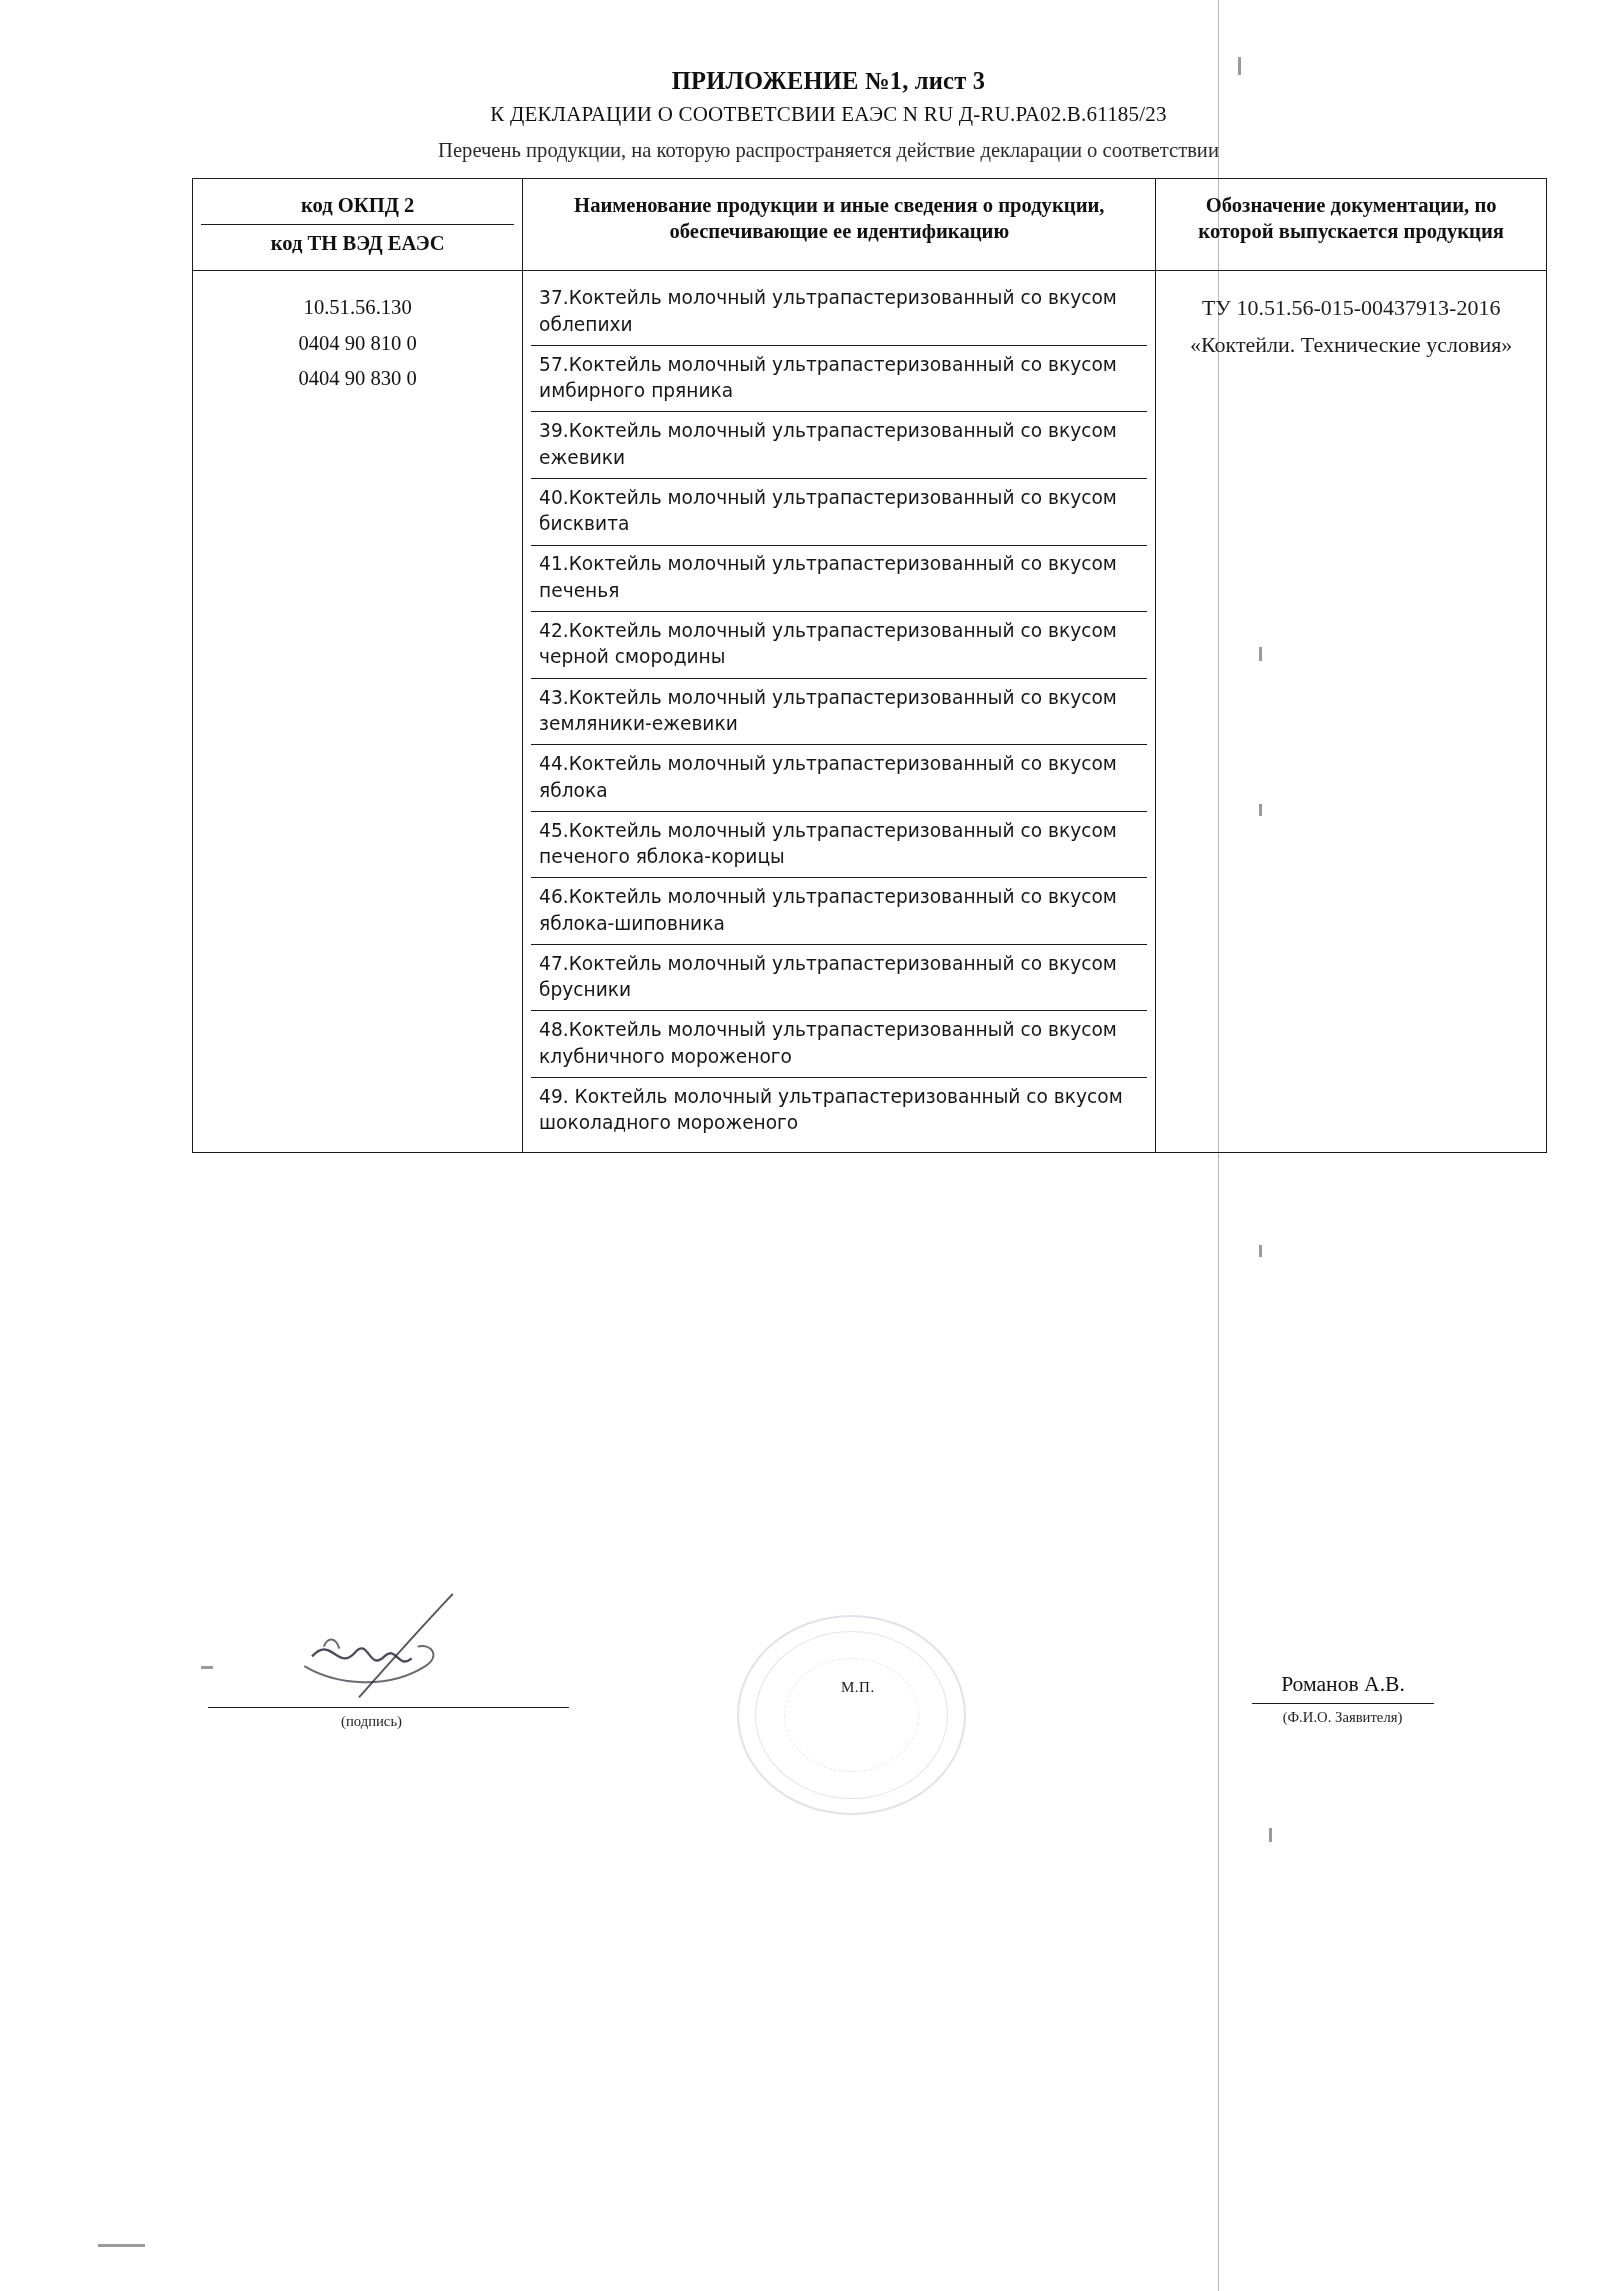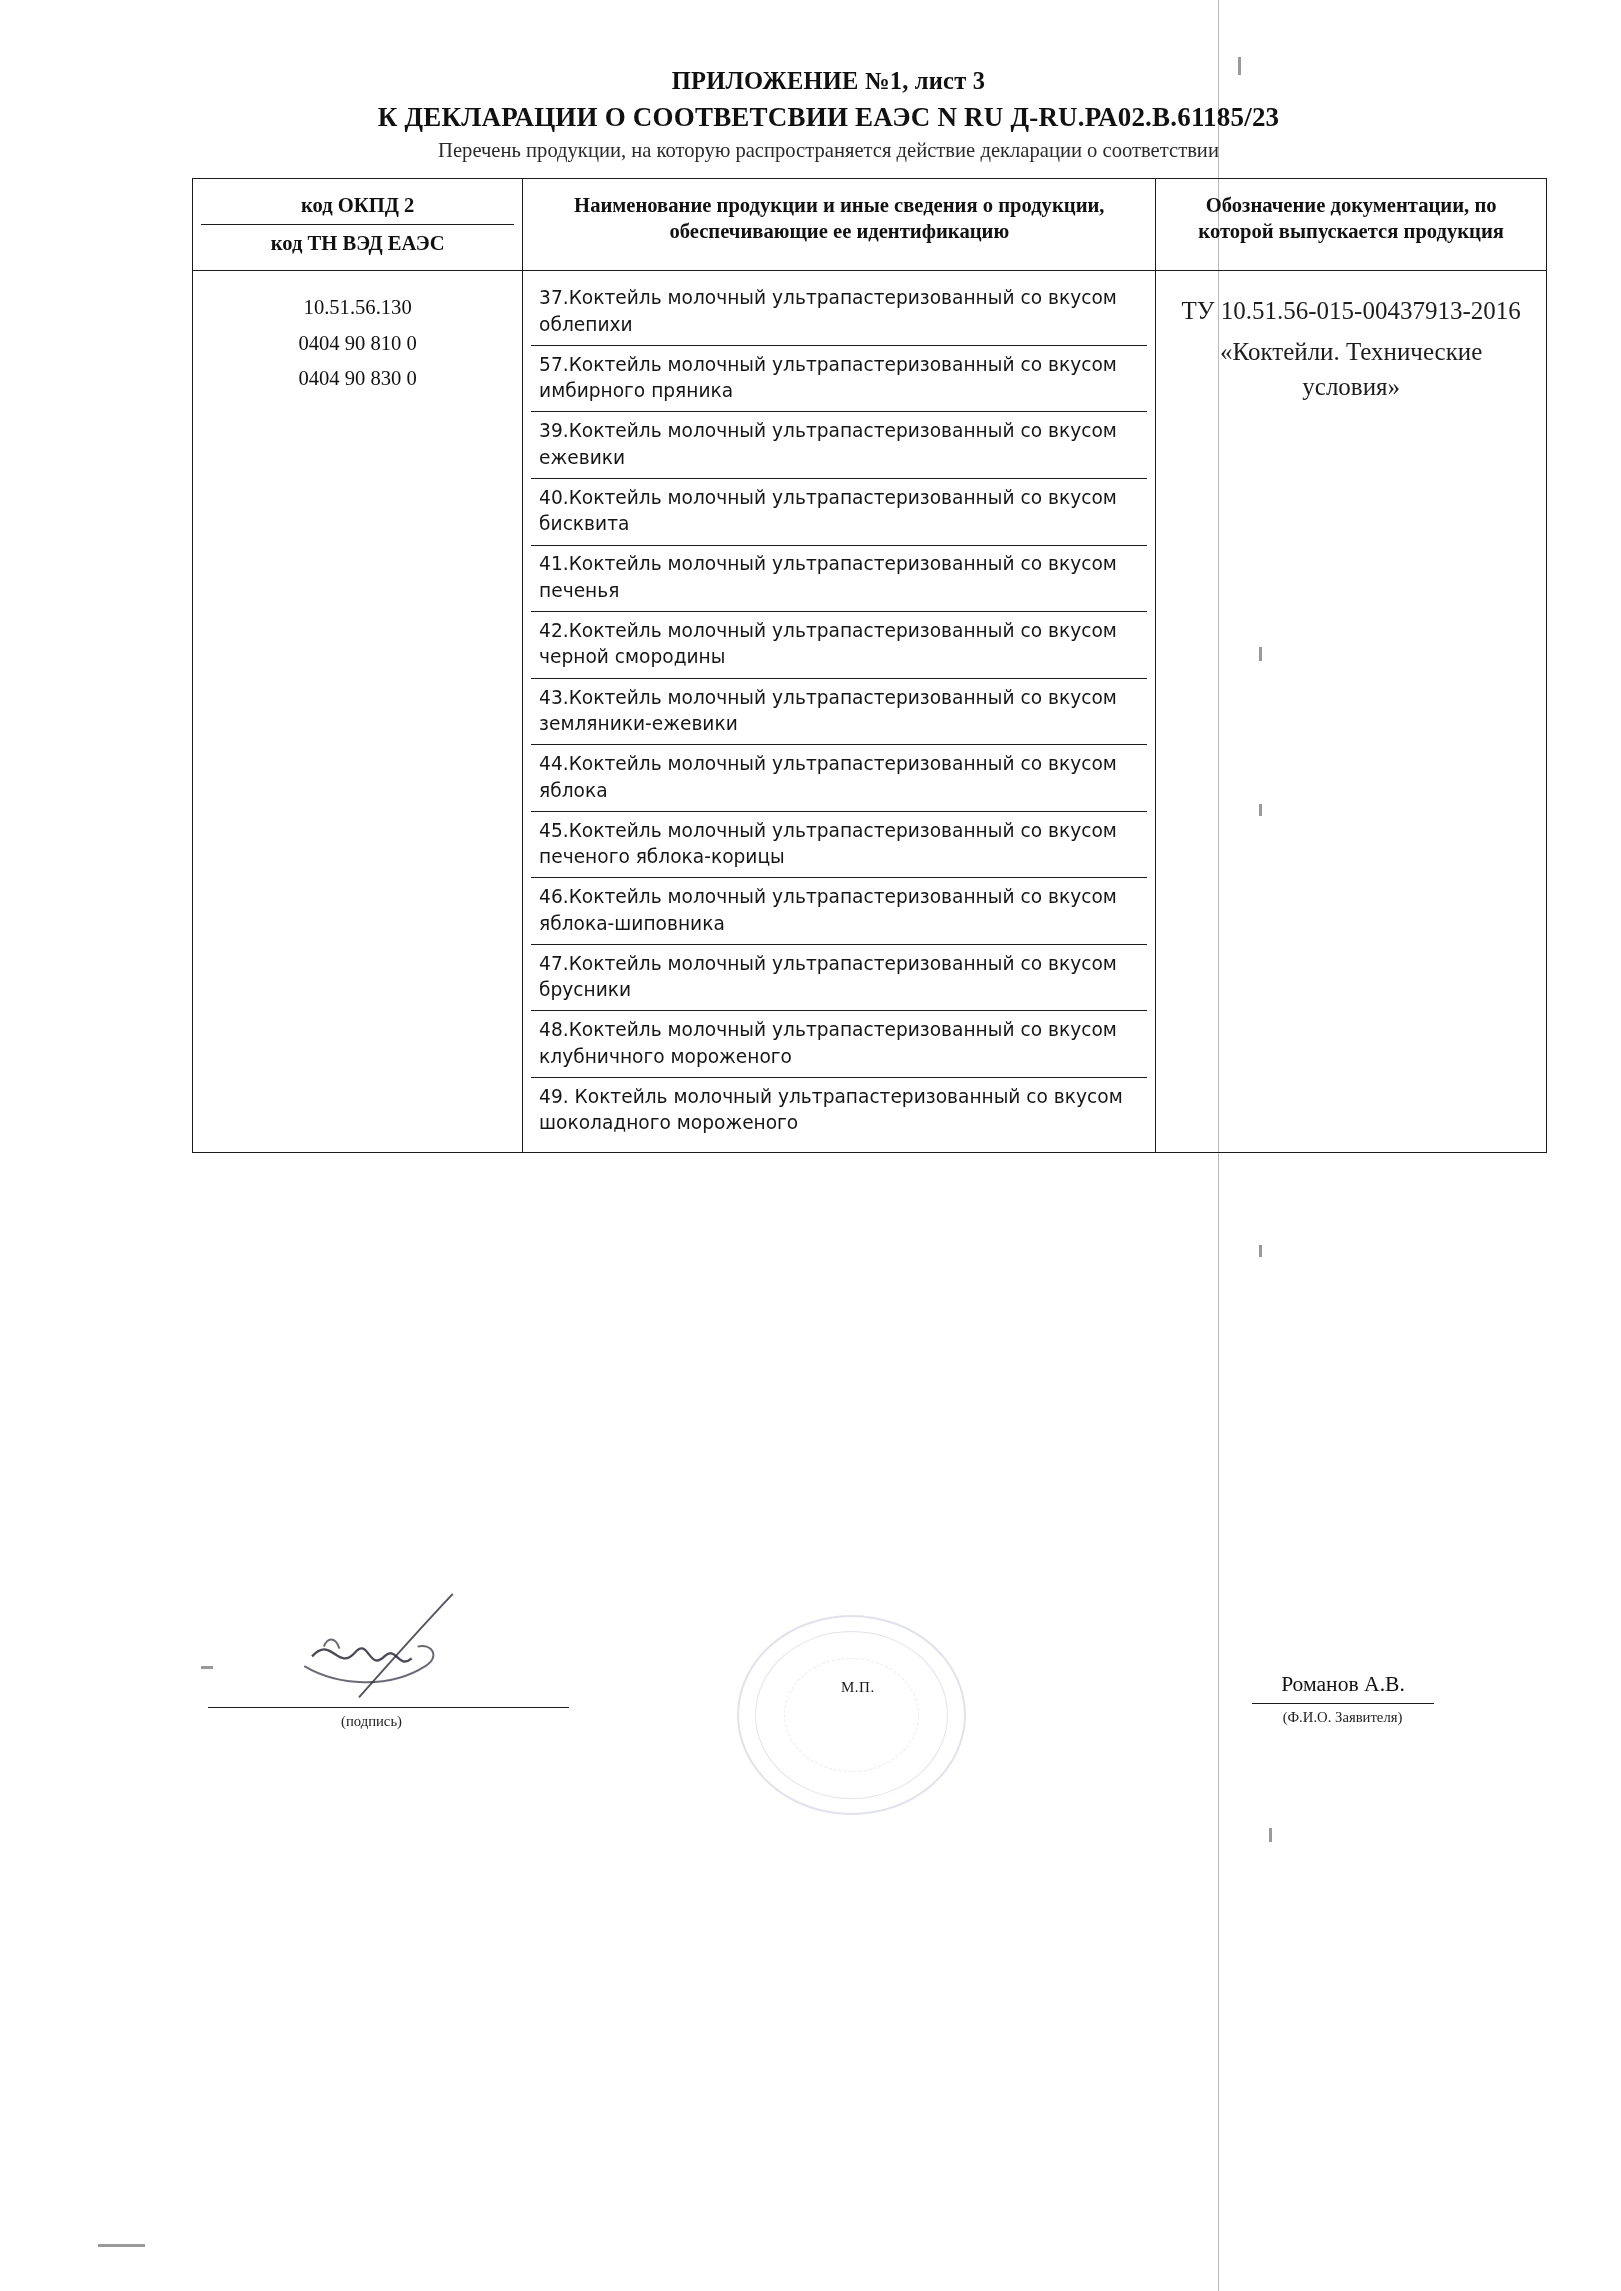--- a/index.html
+++ b/index.html
@@ -43,22 +43,22 @@
     margin-left: 36px;
   }
   .head-1 {
     top: 67px;
     font-size: 24.5px;
     font-weight: bold;
     letter-spacing: 0.2px;
   }
   .head-2 {
     top: 102px;
-    font-size: 27px;
-    font-weight: bold;
+    font-size: 21px;
+    font-weight: normal;
     letter-spacing: 0.2px;
   }
   .head-3 {
     top: 139px;
     font-size: 20.6px;
     font-weight: normal;
     color: #2a2a2a;
   }
 
   
@@ -98,21 +98,21 @@
   .codes {
     text-align: center;
     font-size: 20.6px;
     line-height: 1.45;
     padding: 13.7px 5.9px 5.9px 5.9px;
     font-family: "Liberation Serif", serif;
   }
 
   .doc-col {
     text-align: center;
-    font-size: 25px;
+    font-size: 22px;
     line-height: 1.4;
     padding: 13.7px 7.8px 5.9px 7.8px;
     color: #1d1d1d;
   }
 
   
   .prod-list {
     width: 100%;
     border-collapse: collapse;
     table-layout: fixed;

